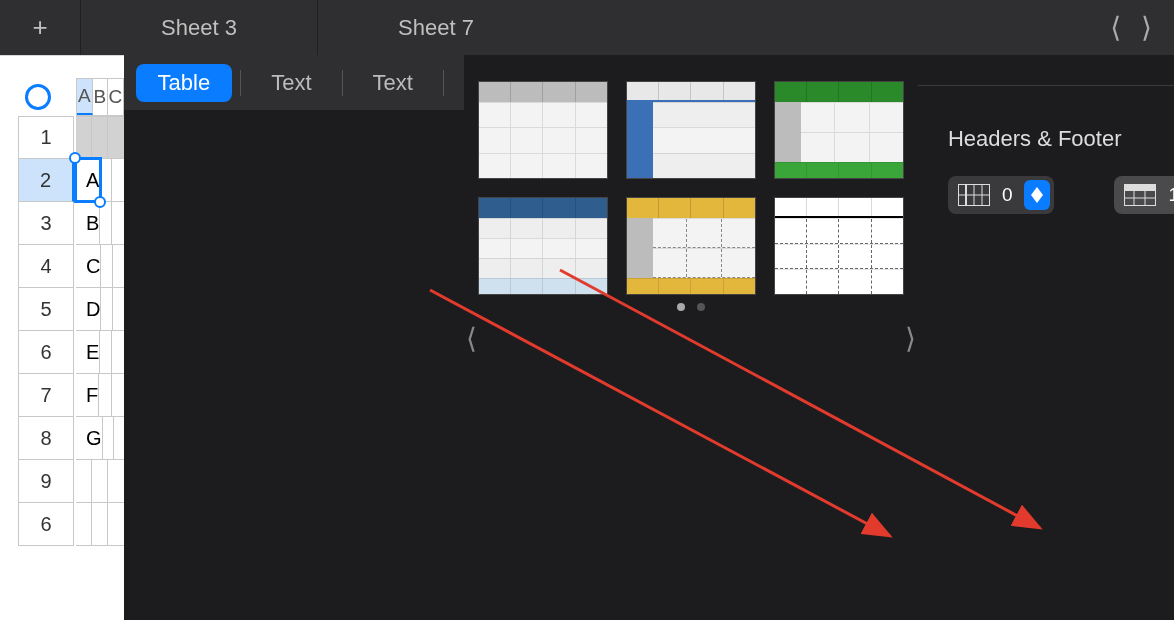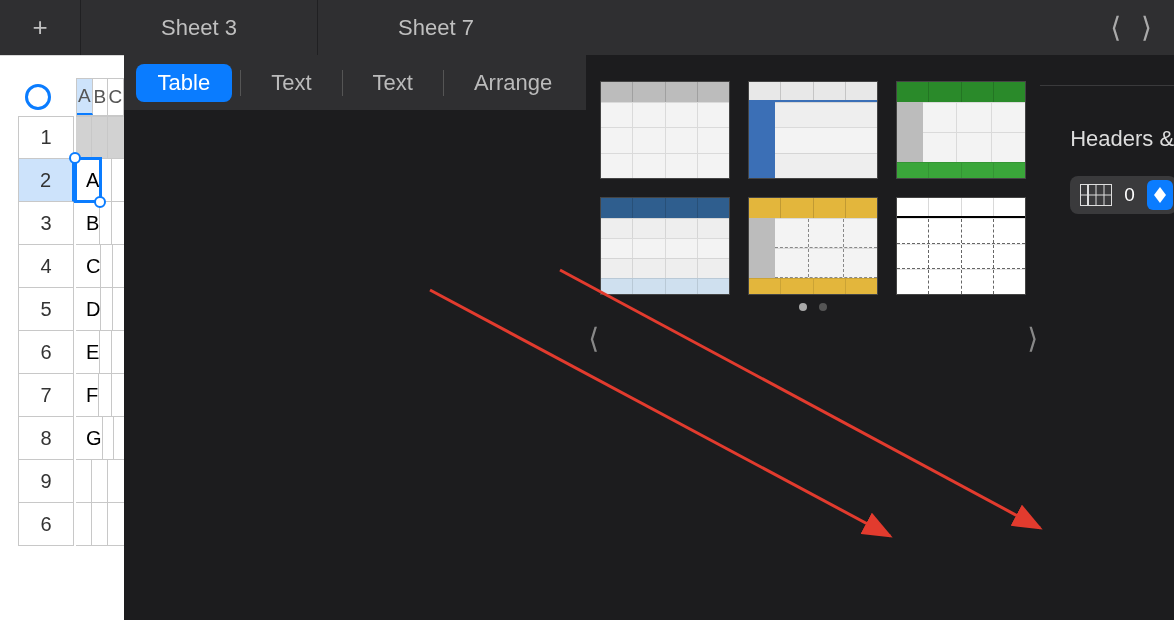--- a/index.html
+++ b/index.html
@@ -423,21 +423,20 @@
   </div>
 
   <div class="inspector">
     <div class="insp-tabs">
       <div class="insp-tab active">Table</div>
       <div class="insp-divider"></div>
       <div class="insp-tab">Text</div>
       <div class="insp-divider"></div>
       <div class="insp-tab">Text</div>
       <div class="insp-divider"></div>
-      <div class="insp-tab">Arrange</div>
     </div>
 
     <div class="styles-scroll">
       <div class="scroll-arrow left">⟨</div>
       <div class="scroll-arrow right">⟩</div>
 
       <div class="style-grid">
 
         <div class="style-thumb">
           <div class="thumb-head" style="background:#bcbcbc;">

